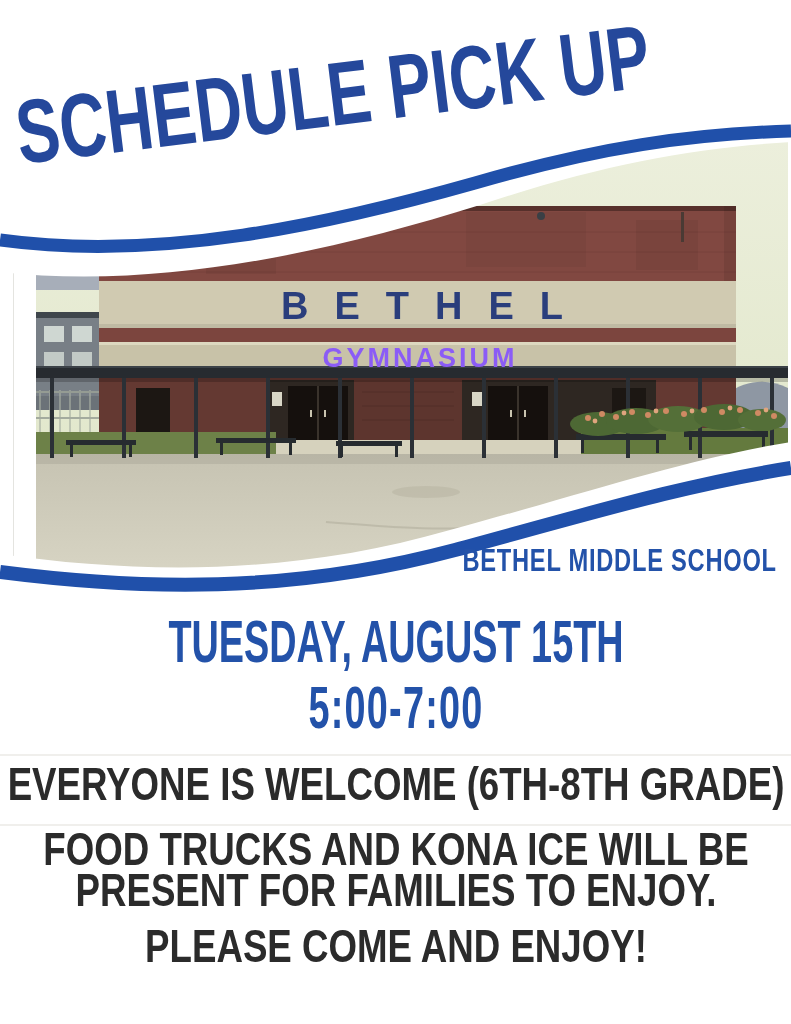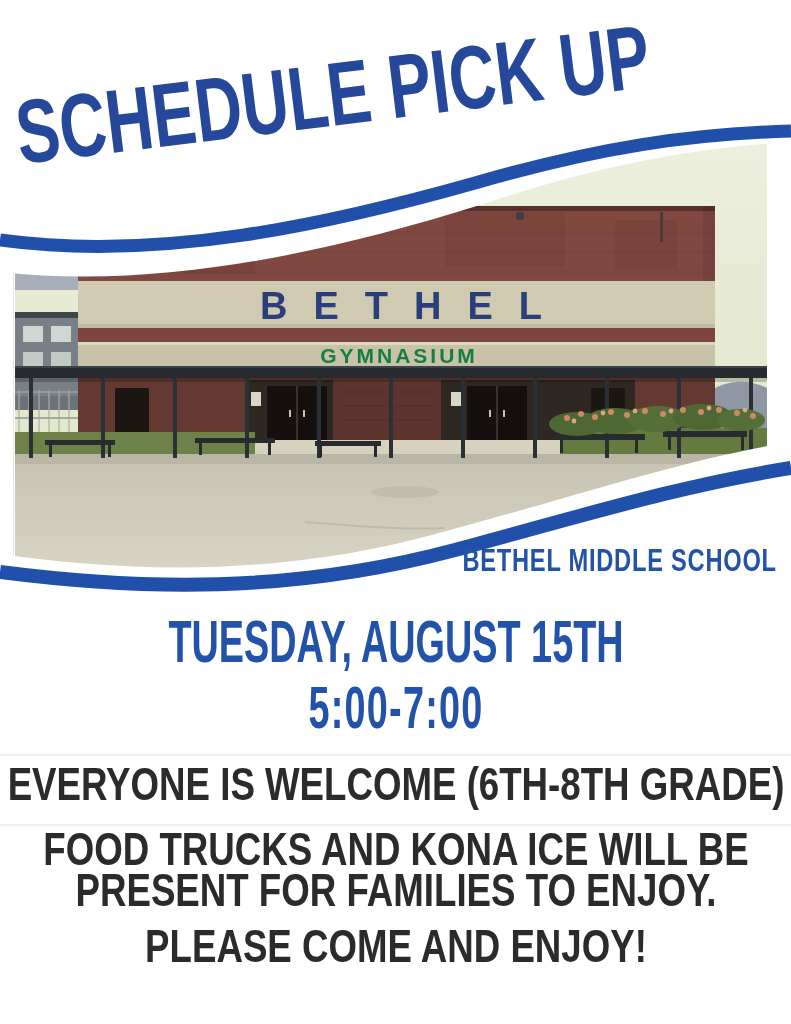--- a/index.html
+++ b/index.html
@@ -8,31 +8,31 @@
     font-family:"Liberation Sans","DejaVu Sans",sans-serif;
   }
   
   .headline{
     position:absolute;left:22px;top:88px;font-size:90px;font-weight:bold;line-height:1;
     color:var(--title-blue,#25489b);white-space:nowrap;
     transform-origin:left bottom;transform:rotate(-7deg) scaleX(0.72);
     letter-spacing:0px;z-index:5;
   }
   
-  .photo{position:absolute;left:15px;top:140px;width:752px;height:465px;z-index:1;overflow:hidden;text-align:right;}
+  .photo{position:absolute;left:36px;top:140px;width:752px;height:465px;z-index:1;overflow:hidden;text-align:right;}
   .photo svg{display:block;}
   .photo-sign{
     position:absolute;font-weight:bold;line-height:1;white-space:nowrap;z-index:2;
   }
   .sign-bethel{
     left:calc(50% + 23px);top:147px;font-size:38px;letter-spacing:26px;color:#2a3e7c;
     transform:translateX(-50%);
   }
   .sign-gym{
-    left:calc(50% + 8px);top:205px;font-size:21px;letter-spacing:3px;color:#15803d;
+    left:calc(50% + 8px);top:205px;font-size:27px;letter-spacing:3px;color:#8b5cf6;
     transform:translateX(-50%);
   }
   .photo-edge-line{position:absolute;left:13px;top:150px;width:1px;height:438px;background:#e4e4e0;z-index:1;}
   
   .waves{position:absolute;left:0;top:0;z-index:3;pointer-events:none;}
   
   .blue-center{
     position:absolute;left:50%;font-weight:bold;line-height:1;white-space:nowrap;
     color:var(--accent-blue,#2352a9);transform-origin:center top;z-index:5;
   }

